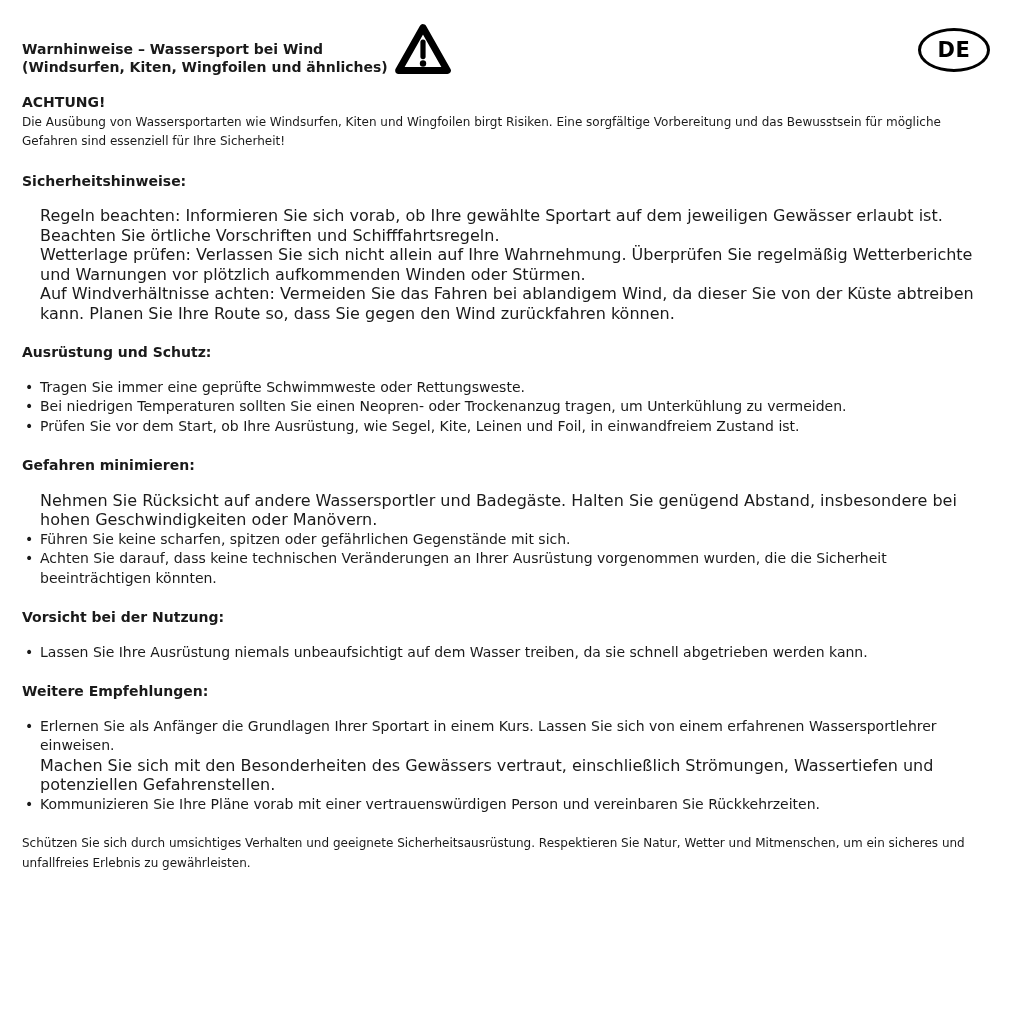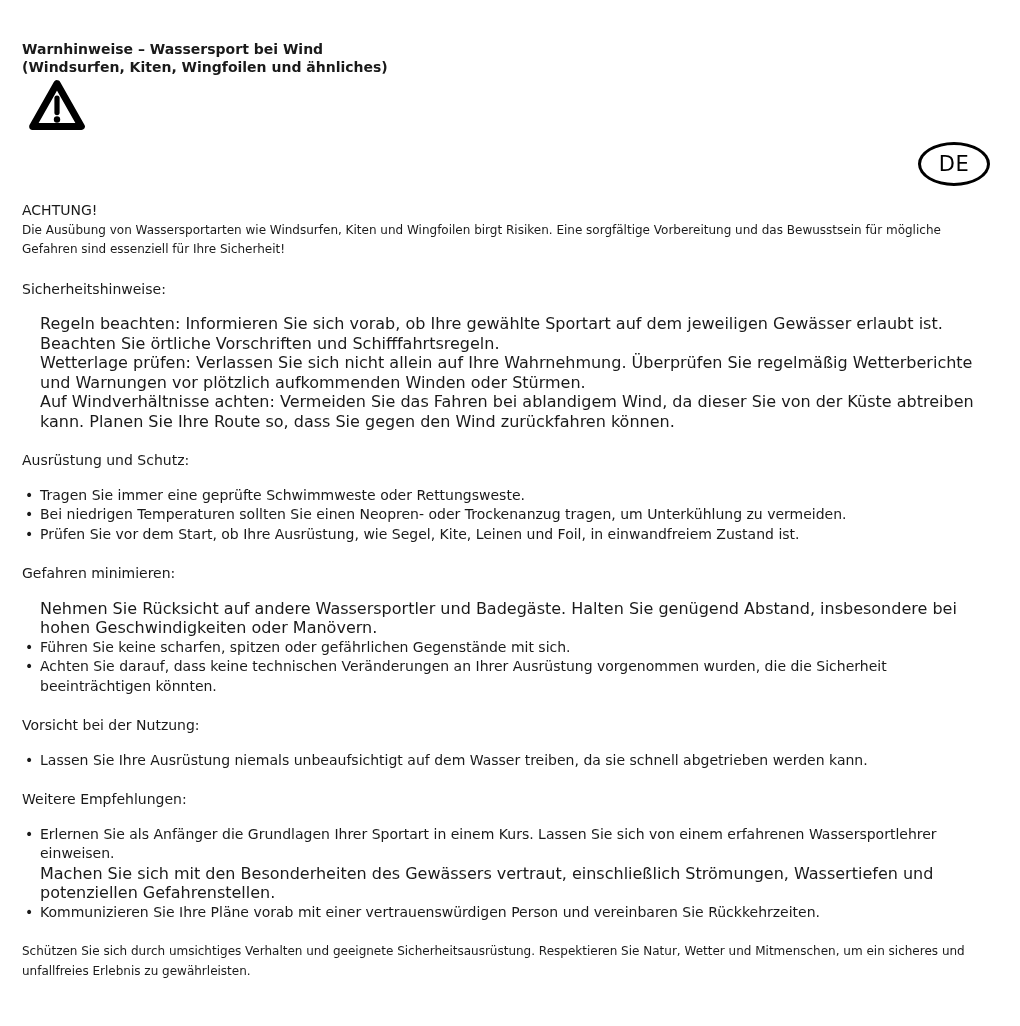--- a/index.html
+++ b/index.html
@@ -13,21 +13,20 @@
   }
   .page {
     width: 1020px;
     height: 1026px;
     padding: 20px 24px 20px 22px;
   }
   
   .header {
     display: flex;
     align-items: flex-start;
-    flex-direction: column;
   }
   .title-block {
     margin-top: 20px;
     font-weight: bold;
     font-size: 14px;
     line-height: 18px;
     white-space: nowrap;
   }
   .warn-icon {
     display: inline-block;
@@ -42,32 +41,32 @@
     margin-left: auto;
     margin-top: 8px;
     margin-right: 6px;
     width: 72px;
     height: 44px;
     border: 3px solid #000;
     border-radius: 50%;
     display: flex;
     align-items: center;
     justify-content: center;
-    font-weight: normal;
+    font-weight: bold;
     font-size: 21px;
     letter-spacing: 0.5px;
     color: #000;
     flex: none;
   }
   
   section { margin-top: 20px; }
   section.first { margin-top: 15px; }
   .heading {
     font-size: 14px;
-    font-weight: normal;
+    font-weight: bold;
     line-height: 19.5px;
   }
   .heading.gap { margin-bottom: 15px; }
   .para {
     font-size: 12px;
     line-height: 19.5px;
   }
   .indent-row {
     margin-left: 18px;
     font-size: 16px;

